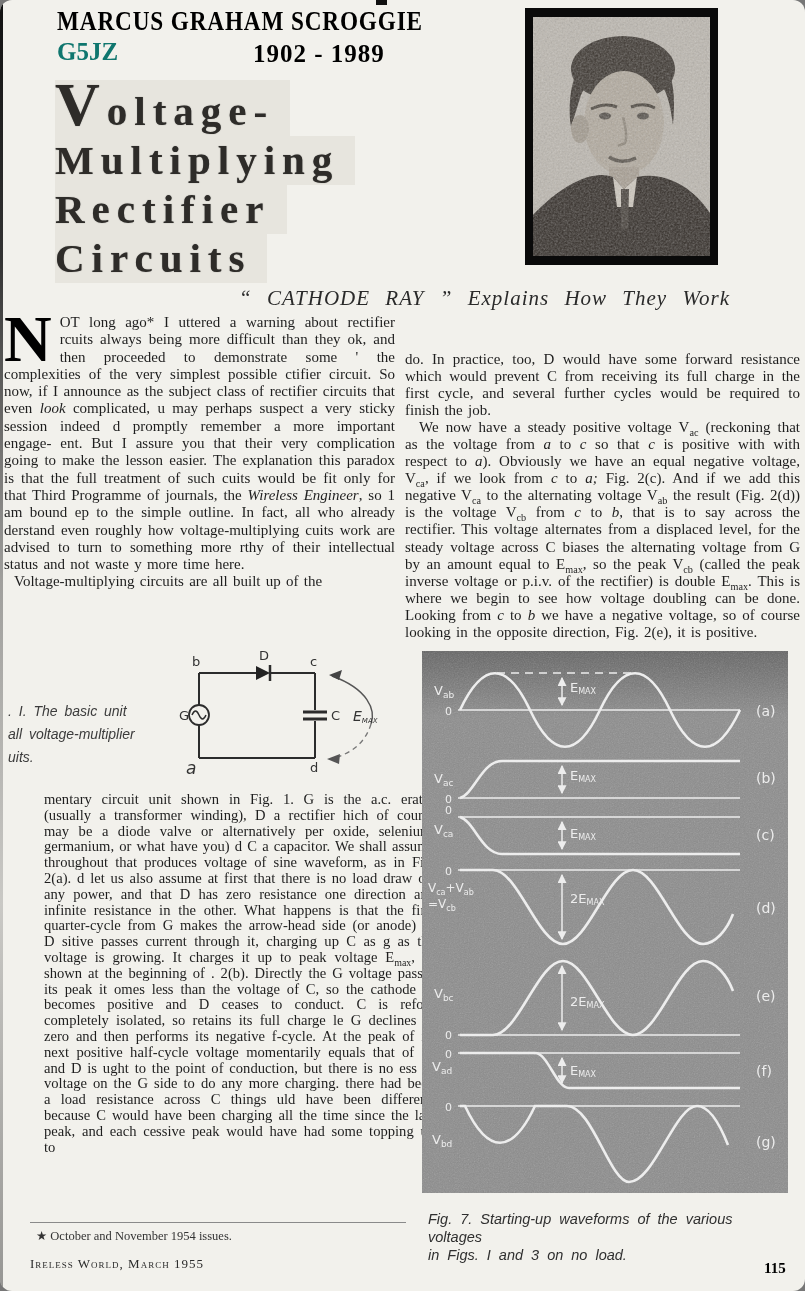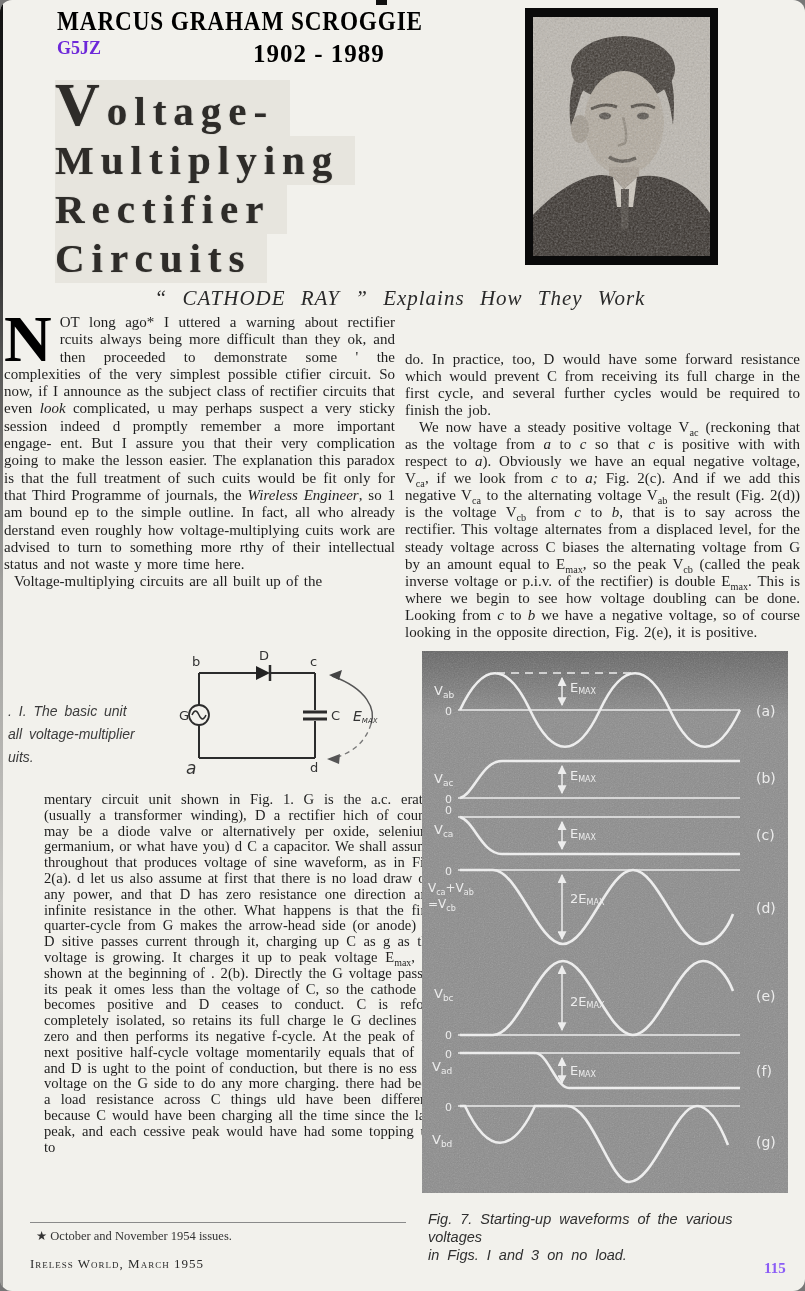--- a/index.html
+++ b/index.html
@@ -5,34 +5,34 @@
   html,body{margin:0;padding:0;background:#777;}
   .page{position:relative;width:805px;height:1291px;background:#f2f1ec;overflow:hidden;
         font-family:"Liberation Serif",serif;color:#1e1e1e;border-radius:12px;}
   .edge-strip{position:absolute;left:0;top:0;width:3px;height:100%;
         background:linear-gradient(#111 0%,#333 20%,rgba(60,60,60,.45) 45%,rgba(80,80,80,.25) 70%,rgba(60,60,60,.5) 100%);}
   .top-tick{position:absolute;left:376px;top:0;width:11px;height:5px;background:#111;}
 
   
   .hdr-name{position:absolute;left:57px;top:6px;font-weight:bold;font-size:27px;letter-spacing:1px;
         transform:scaleX(.86);transform-origin:left top;white-space:nowrap;color:#000;}
-  .hdr-call{position:absolute;left:57px;top:38px;font-weight:bold;font-size:18px;color:#6d28d9;}
+  .hdr-call{position:absolute;left:57px;top:38px;font-weight:bold;font-size:25px;color:#0f766e;}
   .hdr-years{position:absolute;left:253px;top:40px;font-weight:bold;font-size:25px;letter-spacing:1px;color:#000;}
 
   
   .photo{position:absolute;left:525px;top:8px;width:193px;height:257px;background:#0a0a0a;padding:0;}
   .photo svg{position:absolute;left:8px;top:9px;}
 
   
   .title{position:absolute;left:55px;top:80px;font-weight:bold;color:#2e2c29;
         font-size:41px;line-height:49px;letter-spacing:7px;text-shadow:0 0 1px rgba(40,40,40,.55);}
   .title .t-line{background:rgba(222,219,211,.55);display:inline-block;padding-right:16px;}
   .title .t-line:first-child::first-letter{font-size:62px;}
 
-  .subtitle{position:absolute;left:70px;top:286px;width:660px;text-align:center;font-style:italic;
+  .subtitle{position:absolute;left:70px;top:286px;width:660px;text-align:right;font-style:italic;
         font-size:21px;letter-spacing:1px;word-spacing:9px;color:#2a2a2a;}
 
   
   .col{position:absolute;text-align:justify;word-spacing:1.5px;}
   .col p{margin:0;}
   .col1a{left:4px;top:314px;width:391px;font-size:15px;line-height:17.3px;}
   .col1a .p2{text-indent:10px;}
   .col2{left:405px;top:317px;width:395px;font-size:15px;line-height:17.05px;margin-top:34px;}
   .col2 .indent{text-indent:14px;}
   .col1b{left:4px;top:792px;width:391px;font-size:14.6px;line-height:15.8px;margin-left:40px;}
@@ -46,21 +46,21 @@
   .fig1 svg{position:absolute;left:178px;top:0;}
 
   
   .fig2{position:absolute;left:422px;top:651px;width:366px;height:542px;}
   .fig2-cap{position:absolute;left:428px;top:1210px;width:362px;font-family:"Liberation Sans",sans-serif;
         font-style:italic;font-size:14.5px;line-height:18px;color:#2f2f2f;word-spacing:4px;}
 
   .fn-rule{position:absolute;left:30px;top:1222px;width:376px;height:1px;background:#8a8a8a;}
   .footnote{position:absolute;left:36px;top:1228px;font-size:12.5px;color:#333;}
   .footer-j{position:absolute;left:30px;top:1256px;font-variant:small-caps;font-size:13px;letter-spacing:1px;color:#2b2b2b;}
-  .pagenum{position:absolute;left:764px;top:1260px;font-size:15px;font-weight:bold;color:#8b5cf6;}
+  .pagenum{position:absolute;left:764px;top:1260px;font-size:15px;font-weight:bold;color:#000000;}
 
   svg text{font-family:"DejaVu Sans",sans-serif;}
 </style>
 </head>
 <body>
 
 <div class="page">
   <div class="edge-strip"></div>
   <div class="top-tick"></div>
 

